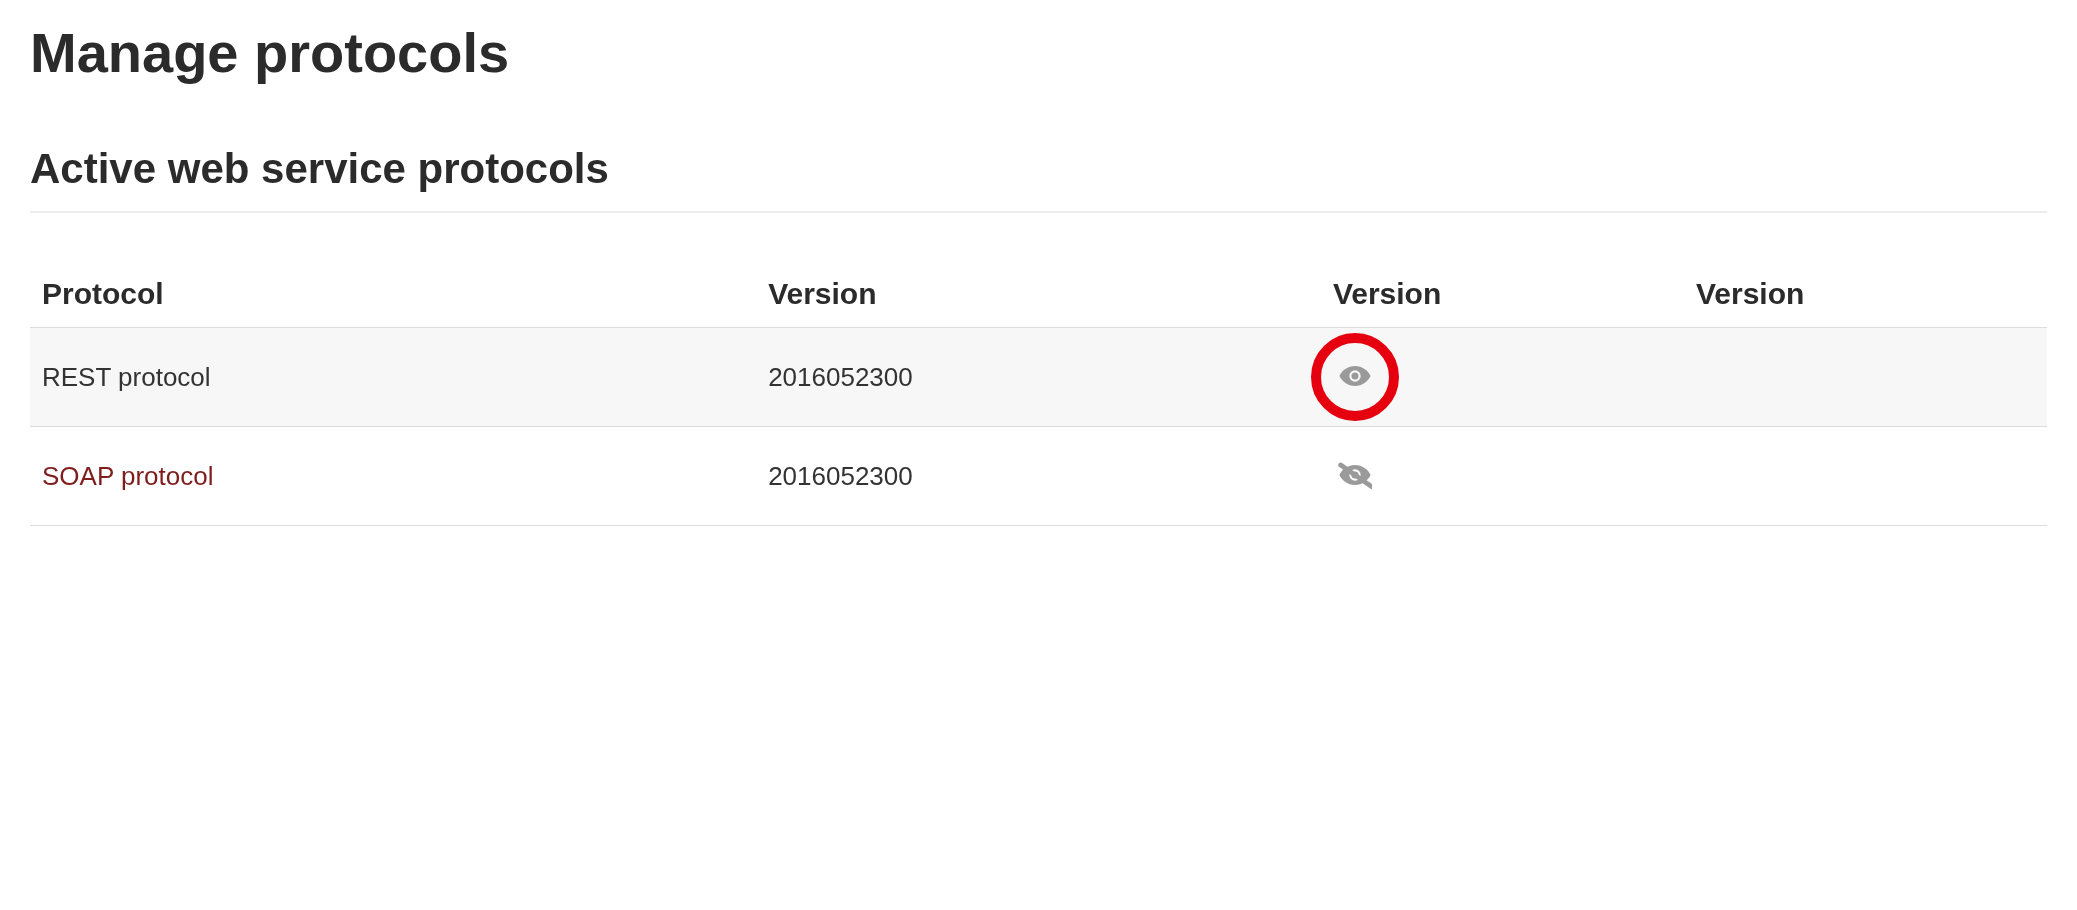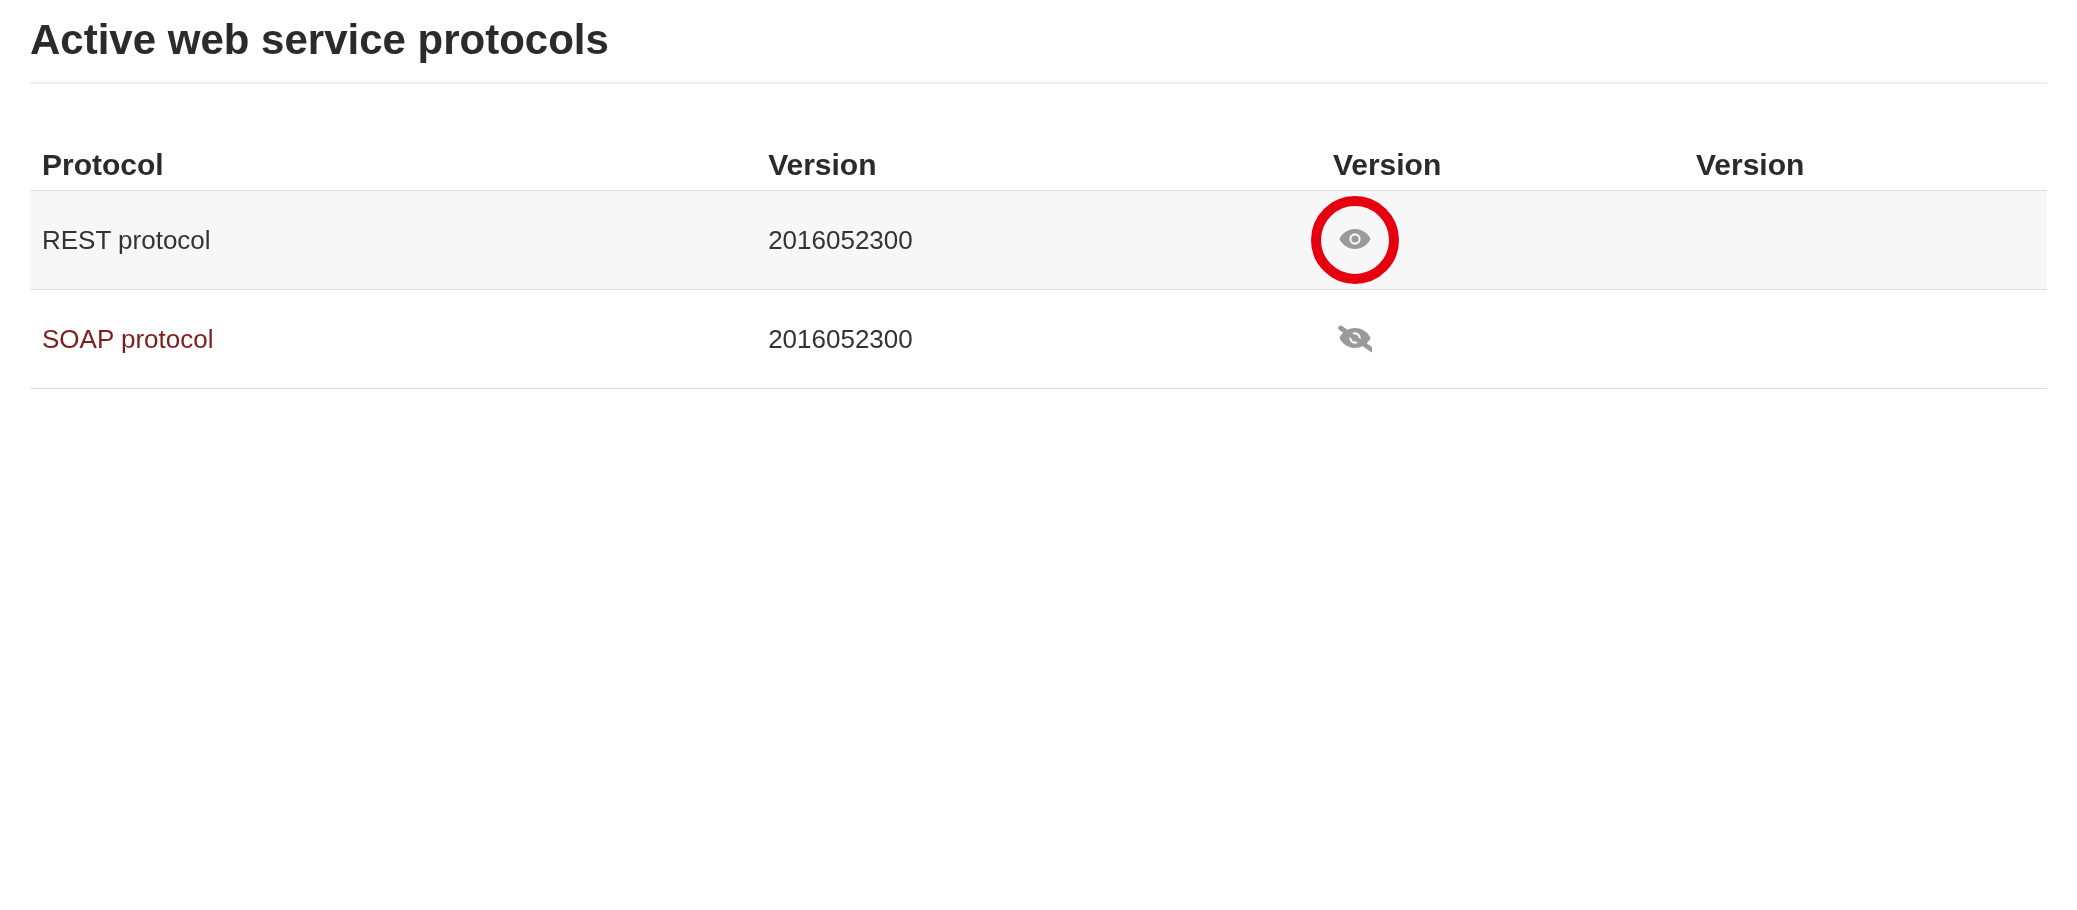--- a/index.html
+++ b/index.html
@@ -37,21 +37,21 @@
   }
   table.proto-table col.c-protocol { width: 36%; }
   table.proto-table col.c-version  { width: 28%; }
   table.proto-table col.c-enable   { width: 18%; }
   table.proto-table col.c-settings { width: 18%; }
   table.proto-table th {
     text-align: left;
     font-size: 30px;
     font-weight: 700;
     color: #2b2b2b;
-    padding: 14px 12px 8px 12px;
+    padding: 14px 12px 16px 12px;
     border-bottom: 1px solid #ddd;
   }
   table.proto-table td {
     font-size: 26px;
     color: #333;
     padding: 26px 12px;
     border-bottom: 1px solid #ddd;
     vertical-align: middle;
   }
   tr.zebra td {
@@ -87,20 +87,21 @@
     top: 50%;
     transform: translateY(-50%);
     pointer-events: none;
     box-sizing: border-box;
   }
 </style>
 </head>
 <body>
 
 <div class="page">
+  <h1 class="page-title">Manage protocols</h1>
 
   <h2 class="section-title">Active web service protocols</h2>
   <hr class="section-rule">
 
   <table class="proto-table">
     <colgroup>
       <col class="c-protocol">
         <col class="c-version">
         <col class="c-enable">
         <col class="c-settings">

